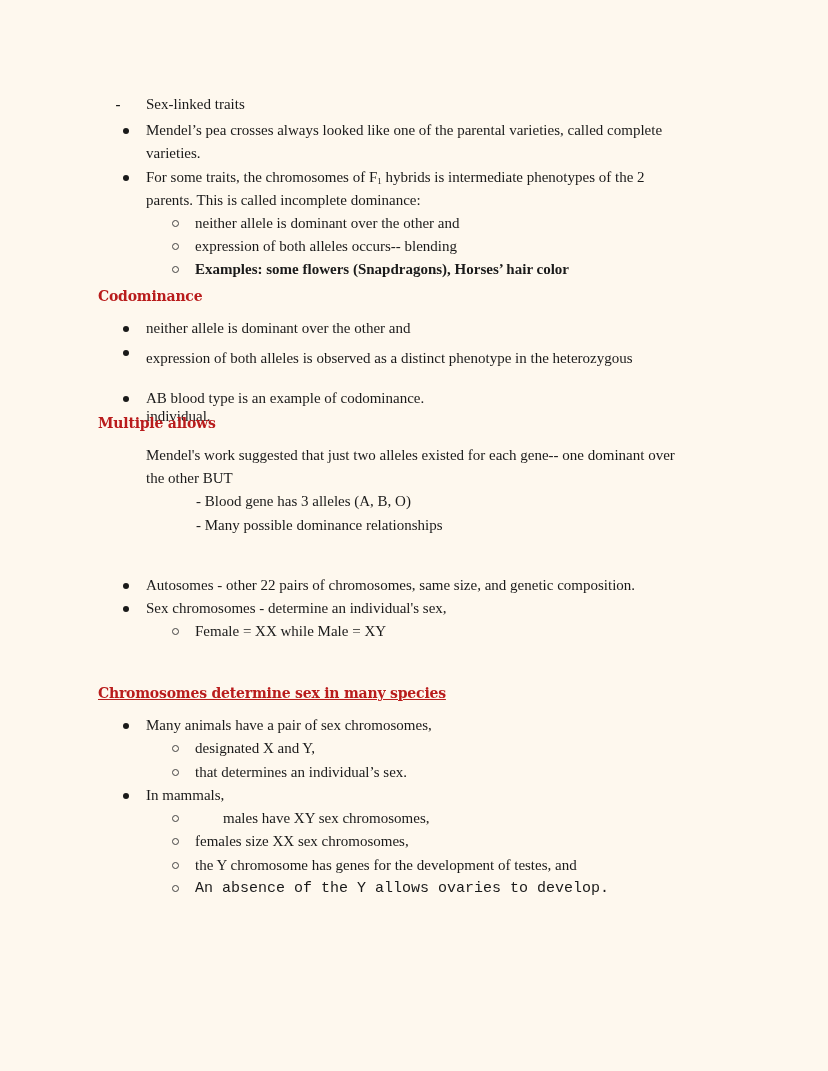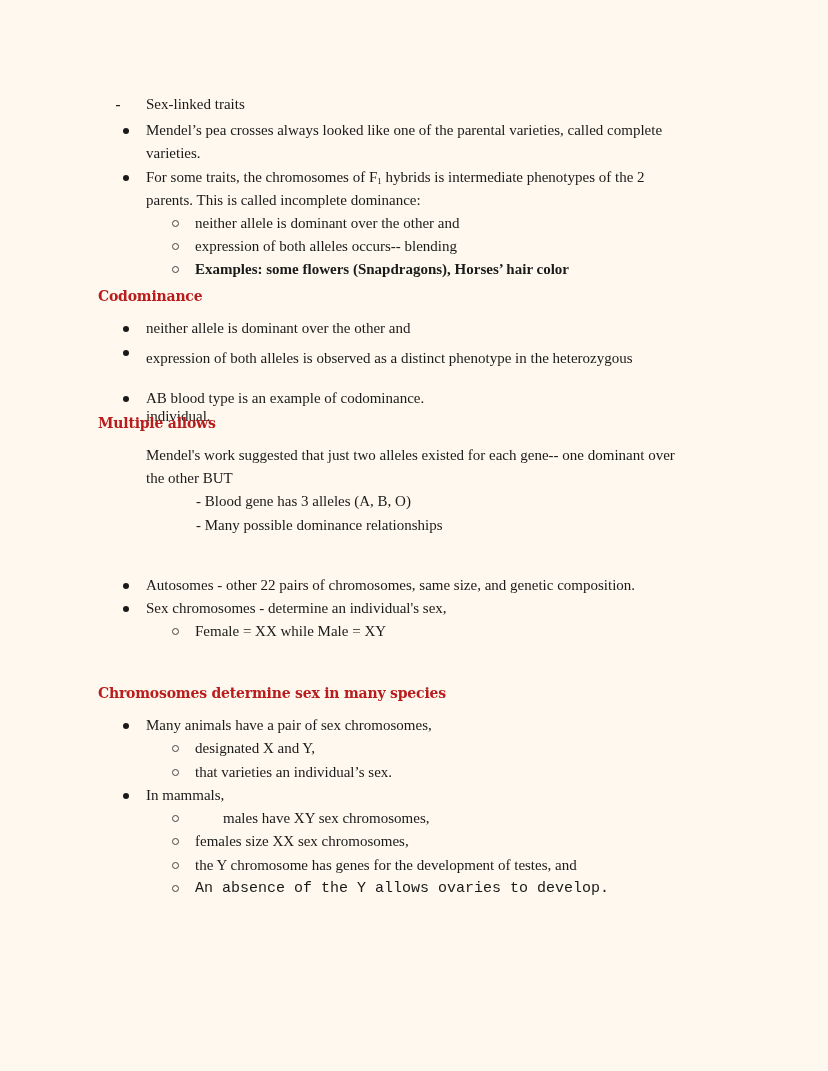--- a/index.html
+++ b/index.html
@@ -103,28 +103,28 @@
   <div class="line" style="left:196px; top:490px;">-  Blood gene has 3 alleles (A, B, O)</div>
   <div class="line" style="left:196px; top:514px;">- Many possible dominance relationships</div>
 
   <span class="marker" style="left:120px; top:574px;"><span class="bullet-dot"></span></span>
   <div class="line" style="left:146px; top:574px;">Autosomes  - other 22 pairs of chromosomes, same size, and genetic composition.</div>
   <span class="marker" style="left:120px; top:597px;"><span class="bullet-dot"></span></span>
   <div class="line" style="left:146px; top:597px;">Sex chromosomes - determine an individual's sex,</div>
   <span class="marker" style="left:169px; top:620px;"><span class="bullet-circle"></span></span>
   <div class="line" style="left:195px; top:620px;">Female = XX while Male = XY</div>
 
-  <div class="heading" style="left:98px; top:681px;">Chromosomes determine sex in many species</div>
+  <div class="heading" style="left:98px; top:681px;text-decoration:underline;">Chromosomes determine sex in many species</div>
 
   <span class="marker" style="left:120px; top:714px;"><span class="bullet-dot"></span></span>
   <div class="line" style="left:146px; top:714px;">Many animals have a pair of sex chromosomes,</div>
   <span class="marker" style="left:169px; top:737px;"><span class="bullet-circle"></span></span>
   <div class="line" style="left:195px; top:737px;">designated X and Y,</div>
   <span class="marker" style="left:169px; top:761px;"><span class="bullet-circle"></span></span>
-  <div class="line" style="left:195px; top:761px;">that varieties an individual’s sex.</div>
+  <div class="line" style="left:195px; top:761px;">that determines an individual’s sex.</div>
 
   <span class="marker" style="left:120px; top:784px;"><span class="bullet-dot"></span></span>
   <div class="line" style="left:146px; top:784px;">In mammals,</div>
   <span class="marker" style="left:169px; top:807px;"><span class="bullet-circle"></span></span>
   <div class="line" style="left:195px; top:807px;margin-left:28px;">males have XY sex chromosomes,</div>
   <span class="marker" style="left:169px; top:830px;"><span class="bullet-circle"></span></span>
   <div class="line" style="left:195px; top:830px;">females size XX sex chromosomes,</div>
   <span class="marker" style="left:169px; top:854px;"><span class="bullet-circle"></span></span>
   <div class="line" style="left:195px; top:854px;">the Y chromosome has genes for the development of testes, and</div>
   <span class="marker" style="left:169px; top:877px;"><span class="bullet-circle"></span></span>

